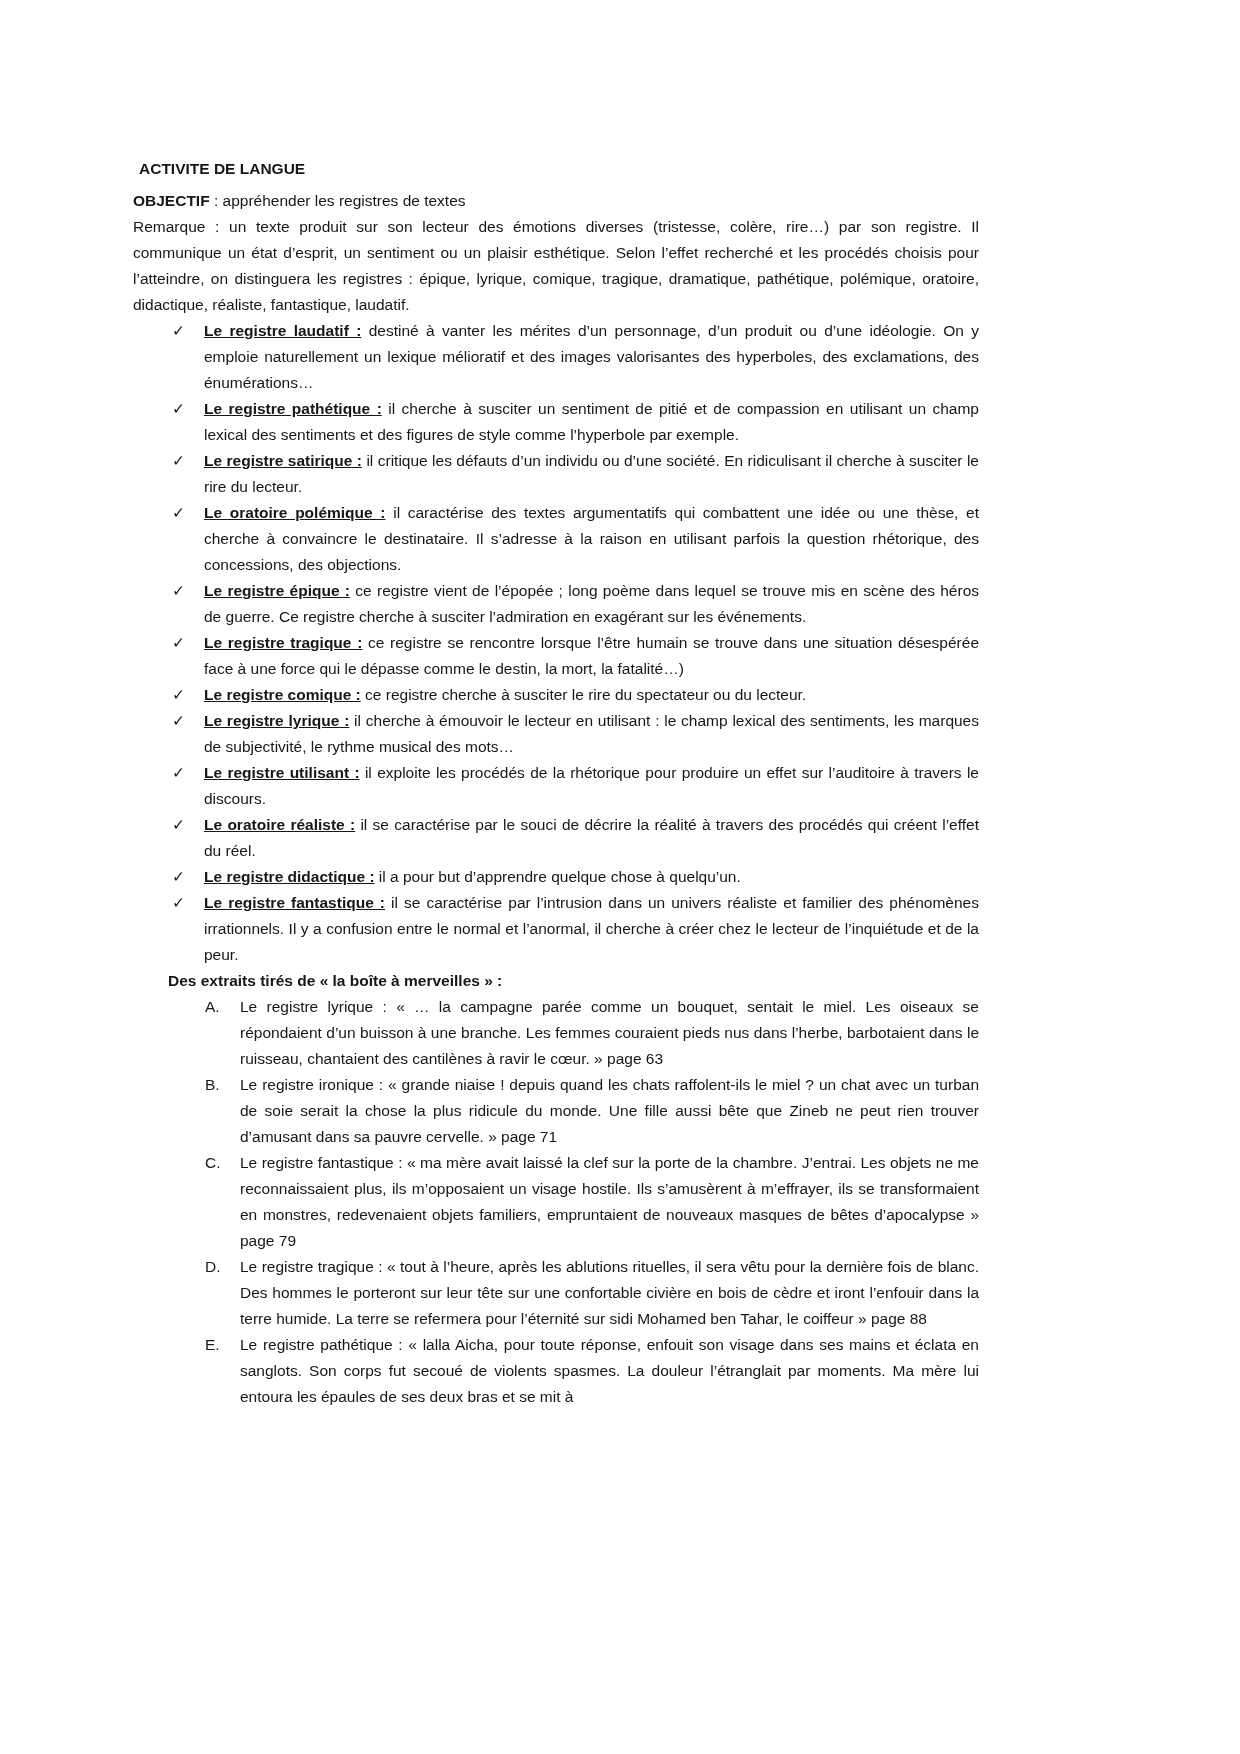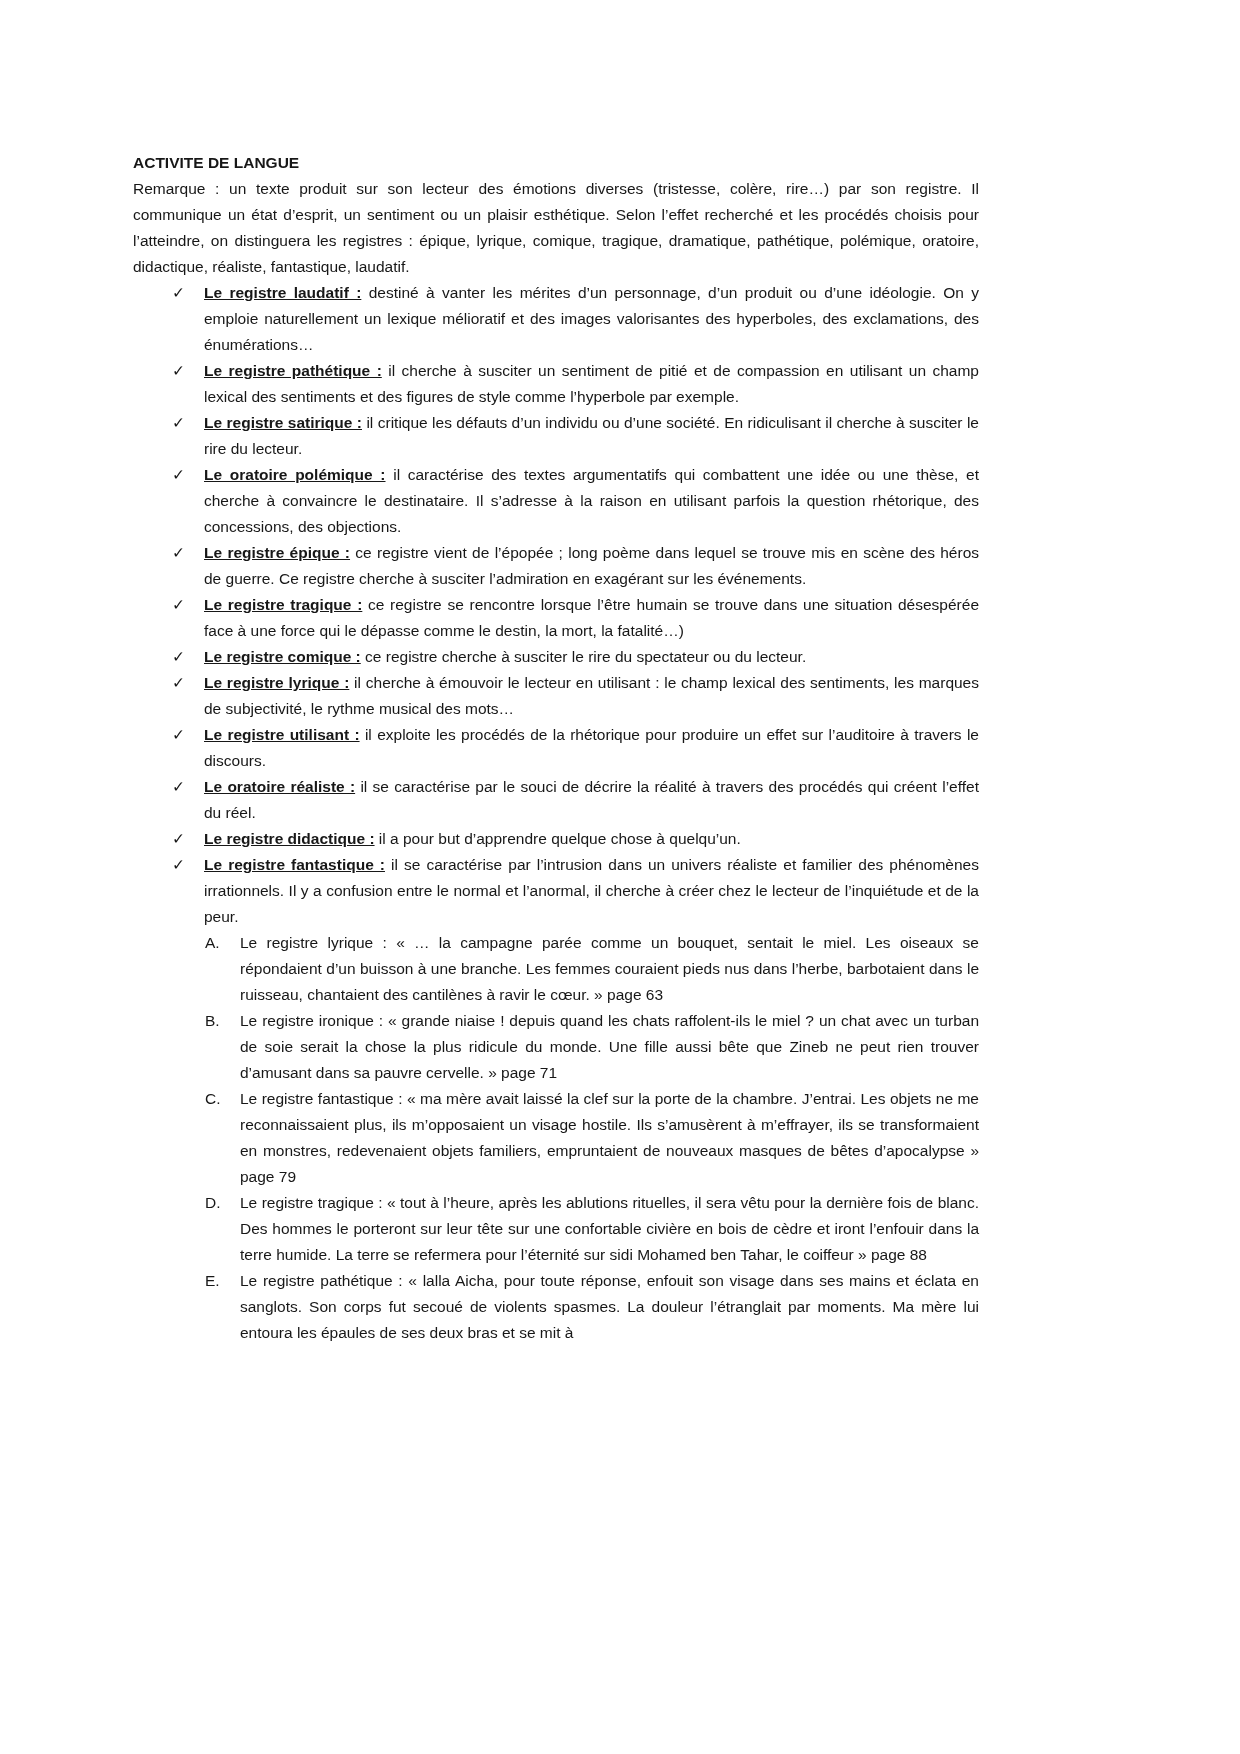--- a/index.html
+++ b/index.html
@@ -18,21 +18,21 @@
     left: 133px;
     top: 150px;
     width: 846px;
     font-size: 15.5px;
     line-height: 26px;
     text-align: justify;
   }
   .title {
     font-size: 15.5px;
     font-weight: bold;
-    margin: 0;
+    margin: 6px;
     text-align: left;
   }
   .para { margin: 0; }
   .bold { font-weight: bold; text-decoration: underline; }
   .registre-item {
     position: relative;
     padding-left: 71px;
   }
   .check {
     position: absolute;
@@ -56,20 +56,21 @@
     top: 0;
   }
 </style>
 </head>
 <body>
 
 <div class="page">
 
   <h1 class="title">ACTIVITE DE LANGUE</h1>
 
+  <p class="para"><b>OBJECTIF</b><span> : appréhender les registres de textes</span></p>
 
   <p class="para">Remarque : un texte produit sur son lecteur des émotions diverses (tristesse, colère, rire…) par son registre. Il communique un état d’esprit, un sentiment ou un plaisir esthétique. Selon l’effet recherché et les procédés choisis pour l’atteindre, on distinguera les registres : épique, lyrique, comique, tragique, dramatique, pathétique, polémique, oratoire, didactique, réaliste, fantastique, laudatif.</p>
 
   <div class="registre-item">
     <span class="check">✓</span><b class="bold">Le registre laudatif :</b> <span>destiné à vanter les mérites d’un personnage, d’un produit ou d’une idéologie. On y emploie naturellement un lexique mélioratif et des images valorisantes des hyperboles, des exclamations, des énumérations…</span>
   </div>
 
   <div class="registre-item">
     <span class="check">✓</span><b class="bold">Le registre pathétique :</b> <span>il cherche à susciter un sentiment de pitié et de compassion en utilisant un champ lexical des sentiments et des figures de style comme l’hyperbole par exemple.</span>
   </div>
@@ -107,20 +108,21 @@
   </div>
 
   <div class="registre-item">
     <span class="check">✓</span><b class="bold">Le registre didactique :</b> <span>il a pour but d’apprendre quelque chose à quelqu’un.</span>
   </div>
 
   <div class="registre-item">
     <span class="check">✓</span><b class="bold">Le registre fantastique :</b> <span>il se caractérise par l’intrusion dans un univers réaliste et familier des phénomènes irrationnels. Il y a confusion entre le normal et l’anormal, il cherche à créer chez le lecteur de l’inquiétude et de la peur.</span>
   </div>
 
+  <p class="extraits-heading">Des extraits tirés de « la boîte à merveilles » :</p>
 
   <div class="extrait-item">
     <span class="letter">A.</span><span>Le registre lyrique : « … la campagne parée comme un bouquet, sentait le miel. Les oiseaux se répondaient d’un buisson à une branche. Les femmes couraient pieds nus dans l’herbe, barbotaient dans le ruisseau, chantaient des cantilènes à ravir le cœur. » page 63</span>
   </div>
 
   <div class="extrait-item">
     <span class="letter">B.</span><span>Le registre ironique : « grande niaise ! depuis quand les chats raffolent-ils le miel ? un chat avec un turban de soie serait la chose la plus ridicule du monde. Une fille aussi bête que Zineb ne peut rien trouver d’amusant dans sa pauvre cervelle. » page 71</span>
   </div>
 
   <div class="extrait-item">

